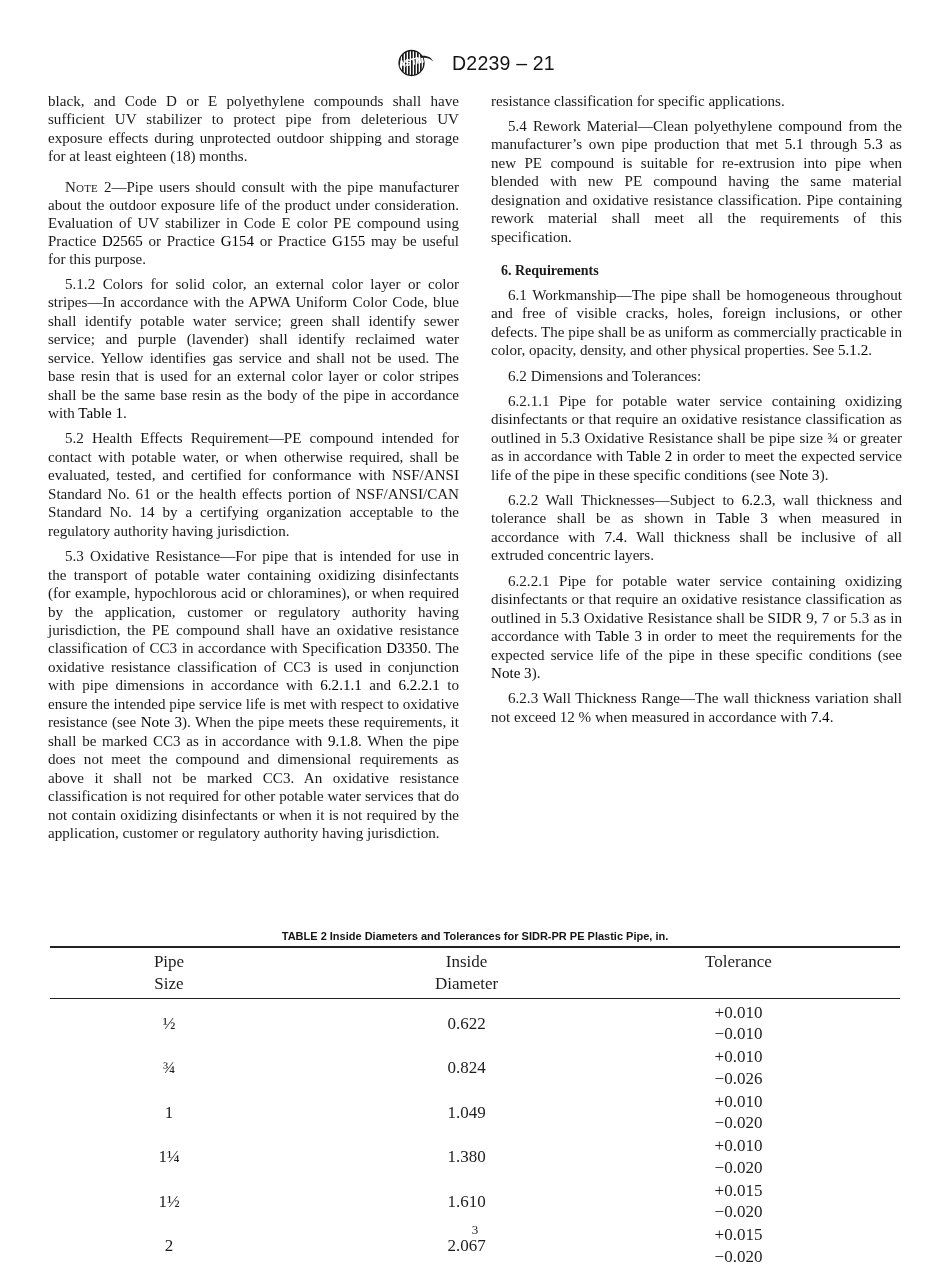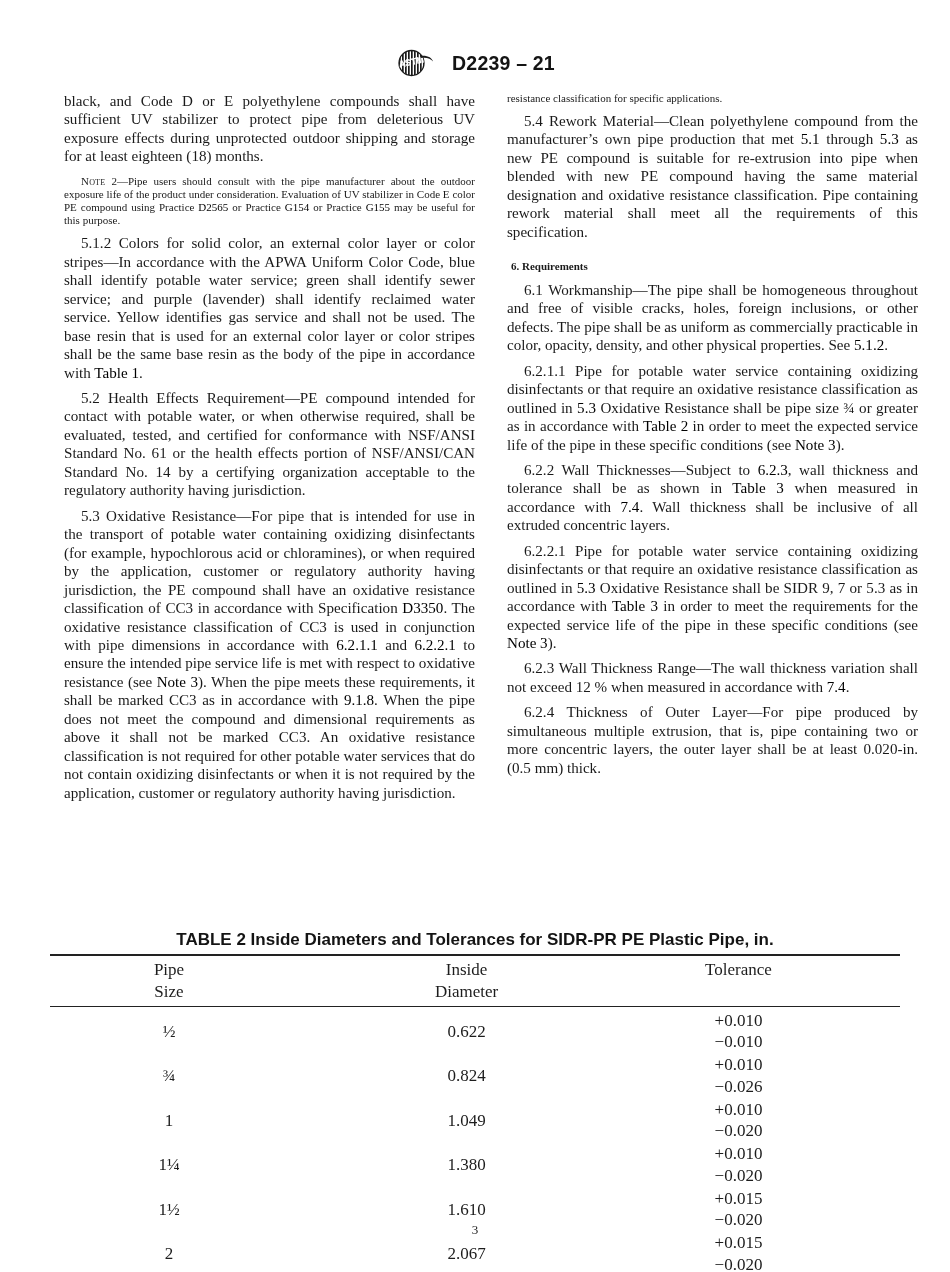--- a/index.html
+++ b/index.html
@@ -35,30 +35,30 @@
     gap: 9px;
   }
   .astm-logo {
     width: 40px;
     height: 30px;
     display: block;
   }
   .designation {
     font-family: "Liberation Sans", "DejaVu Sans", sans-serif;
     font-size: 19.5px;
-    font-weight: bold;
+    font-weight: normal;
     letter-spacing: 0.2px;
     color: #141414;
     margin-left: 8px;
   }
 
   
   .columns {
     position: absolute;
-    left: 64px;
+    left: 48px;
     top: 92px;
     width: 854px;
     display: flex;
     gap: 32px;
   }
   .col {
     width: 411px;
   }
 
   p {
@@ -78,53 +78,53 @@
   p + p {
     margin-top: 0.45em;
   }
 
   .it { }
   .ref {
     color: #000000;
   }
   .sechead {
     font-family: "Liberation Serif", "DejaVu Serif", serif;
-    font-size: 11px;
+    font-size: 14px;
     font-weight: bold;
-    margin: 4px;
+    margin: 10px;
     text-indent: 0;
   }
   p.sechead-wrap {
     margin-top: 0.95em;
     margin-bottom: 0.25em;
   }
 
   
   p.note {
-    font-size: 11px;
+    font-size: 15px;
     line-height: 1.2;
     text-indent: 17px;
     text-align: justify;
     margin-top: 0.8em;
   }
   .note-label {
     font-variant: small-caps;
     letter-spacing: 0.2px;
   }
 
   
   .table-block {
     position: absolute;
     left: 50px;
     top: 930px;
     width: 850px;
   }
   .table-caption {
     font-family: "Liberation Sans", "DejaVu Sans", sans-serif;
-    font-size: 17px;
+    font-size: 11px;
     font-weight: bold;
     text-align: center;
     color: #141414;
     margin-bottom: 4px;
   }
   table.data {
     width: 850px;
     border-collapse: collapse;
     font-family: Liberation Serif, serif;
     font-size: 17px;
@@ -230,31 +230,31 @@
     <div class="col">
 
       <p class="note" style="margin-top:0;text-indent:0"><span>resistance classification for specific applications.</span></p>
 
       <p class="sect"><span>5.4</span><span>  </span><span class="it">Rework Material</span><span>—Clean polyethylene compound from the manufacturer’s own pipe production that met </span><span class="ref">5.1</span><span> through </span><span class="ref">5.3</span><span> as new PE compound is suitable for re-extrusion into pipe when blended with new PE compound having the same material designation and oxidative resistance classification. Pipe containing rework material shall meet all the requirements of this specification.</span></p>
 
       <p class="sechead-wrap"><span class="sechead">6.  Requirements</span></p>
 
       <p class="sect"><span>6.1</span><span>  </span><span class="it">Workmanship</span><span>—The pipe shall be homogeneous throughout and free of visible cracks, holes, foreign inclusions, or other defects. The pipe shall be as uniform as commercially practicable in color, opacity, density, and other physical properties. See </span><span class="ref">5.1.2</span><span>.</span></p>
 
+      <p class="sect"><span>6.2</span><span>  </span><span class="it">Dimensions and Tolerances:</span></p>
 
 
       <p class="sect"><span>6.2.1.1</span><span> Pipe for potable water service containing oxidizing disinfectants or that require an oxidative resistance classification as outlined in </span><span class="ref">5.3</span><span> Oxidative Resistance shall be pipe size ¾ or greater as in accordance with </span><span class="ref">Table 2</span><span> in order to meet the expected service life of the pipe in these specific conditions (see </span><span class="ref">Note 3</span><span>).</span></p>
 
       <p class="sect"><span>6.2.2</span><span>  </span><span class="it">Wall Thicknesses</span><span>—Subject to </span><span class="ref">6.2.3</span><span>, wall thickness and tolerance shall be as shown in </span><span class="ref">Table 3</span><span> when measured in accordance with </span><span class="ref">7.4</span><span>. Wall thickness shall be inclusive of all extruded concentric layers.</span></p>
 
       <p class="sect"><span>6.2.2.1</span><span> Pipe for potable water service containing oxidizing disinfectants or that require an oxidative resistance classification as outlined in </span><span class="ref">5.3</span><span> Oxidative Resistance shall be SIDR 9, 7 or 5.3 as in accordance with </span><span class="ref">Table 3</span><span> in order to meet the requirements for the expected service life of the pipe in these specific conditions (see </span><span class="ref">Note 3</span><span>).</span></p>
 
       <p class="sect"><span>6.2.3</span><span>  </span><span class="it">Wall Thickness Range</span><span>—The wall thickness variation shall not exceed 12 % when measured in accordance with </span><span class="ref">7.4</span><span>.</span></p>
 
-      <p class="sect"><span>6.2.4</span><span>  </span><span class="it">Thickness of Outer Layer</span><span>—For pipe produced by simultaneous multiple extrusion, that is, pipe containing two or more concentric layers, the outer layer shall be at least 0.020-in. (0.5 mm) thick.</span></p>
 
     </div>
   </div>
 
   <div class="table-block">
     <div class="table-caption">TABLE 2 Inside Diameters and Tolerances for SIDR-PR PE Plastic Pipe, in.</div>
     <table class="data">
       <thead>
         <tr class="head-row">
           <th class="c-size">

